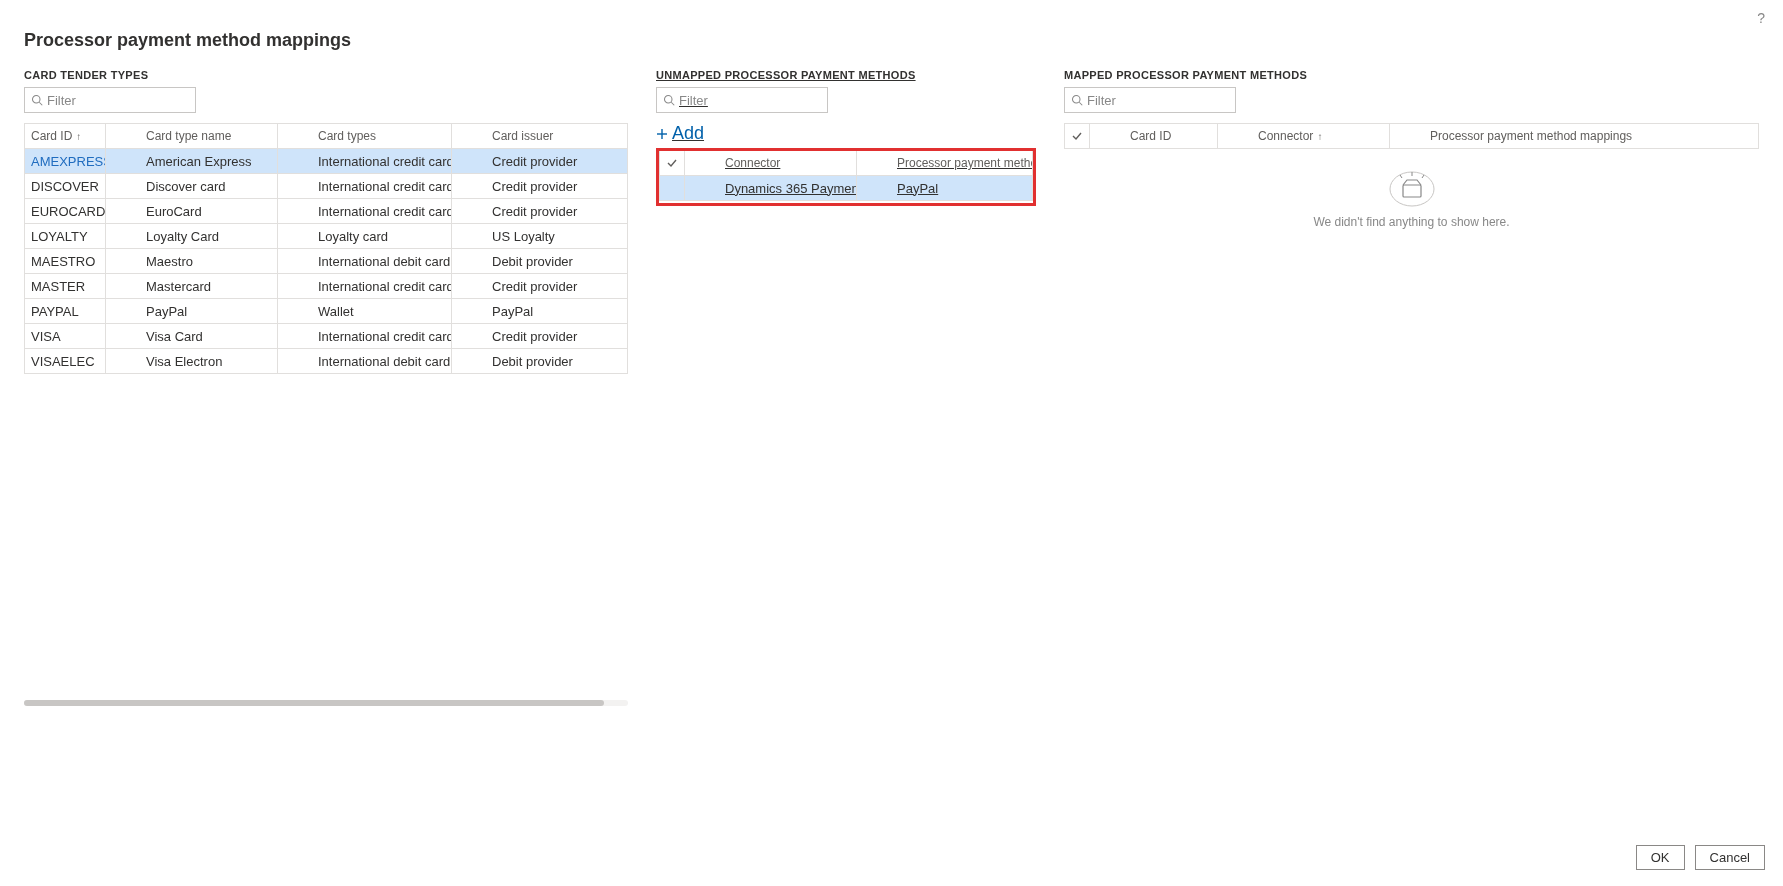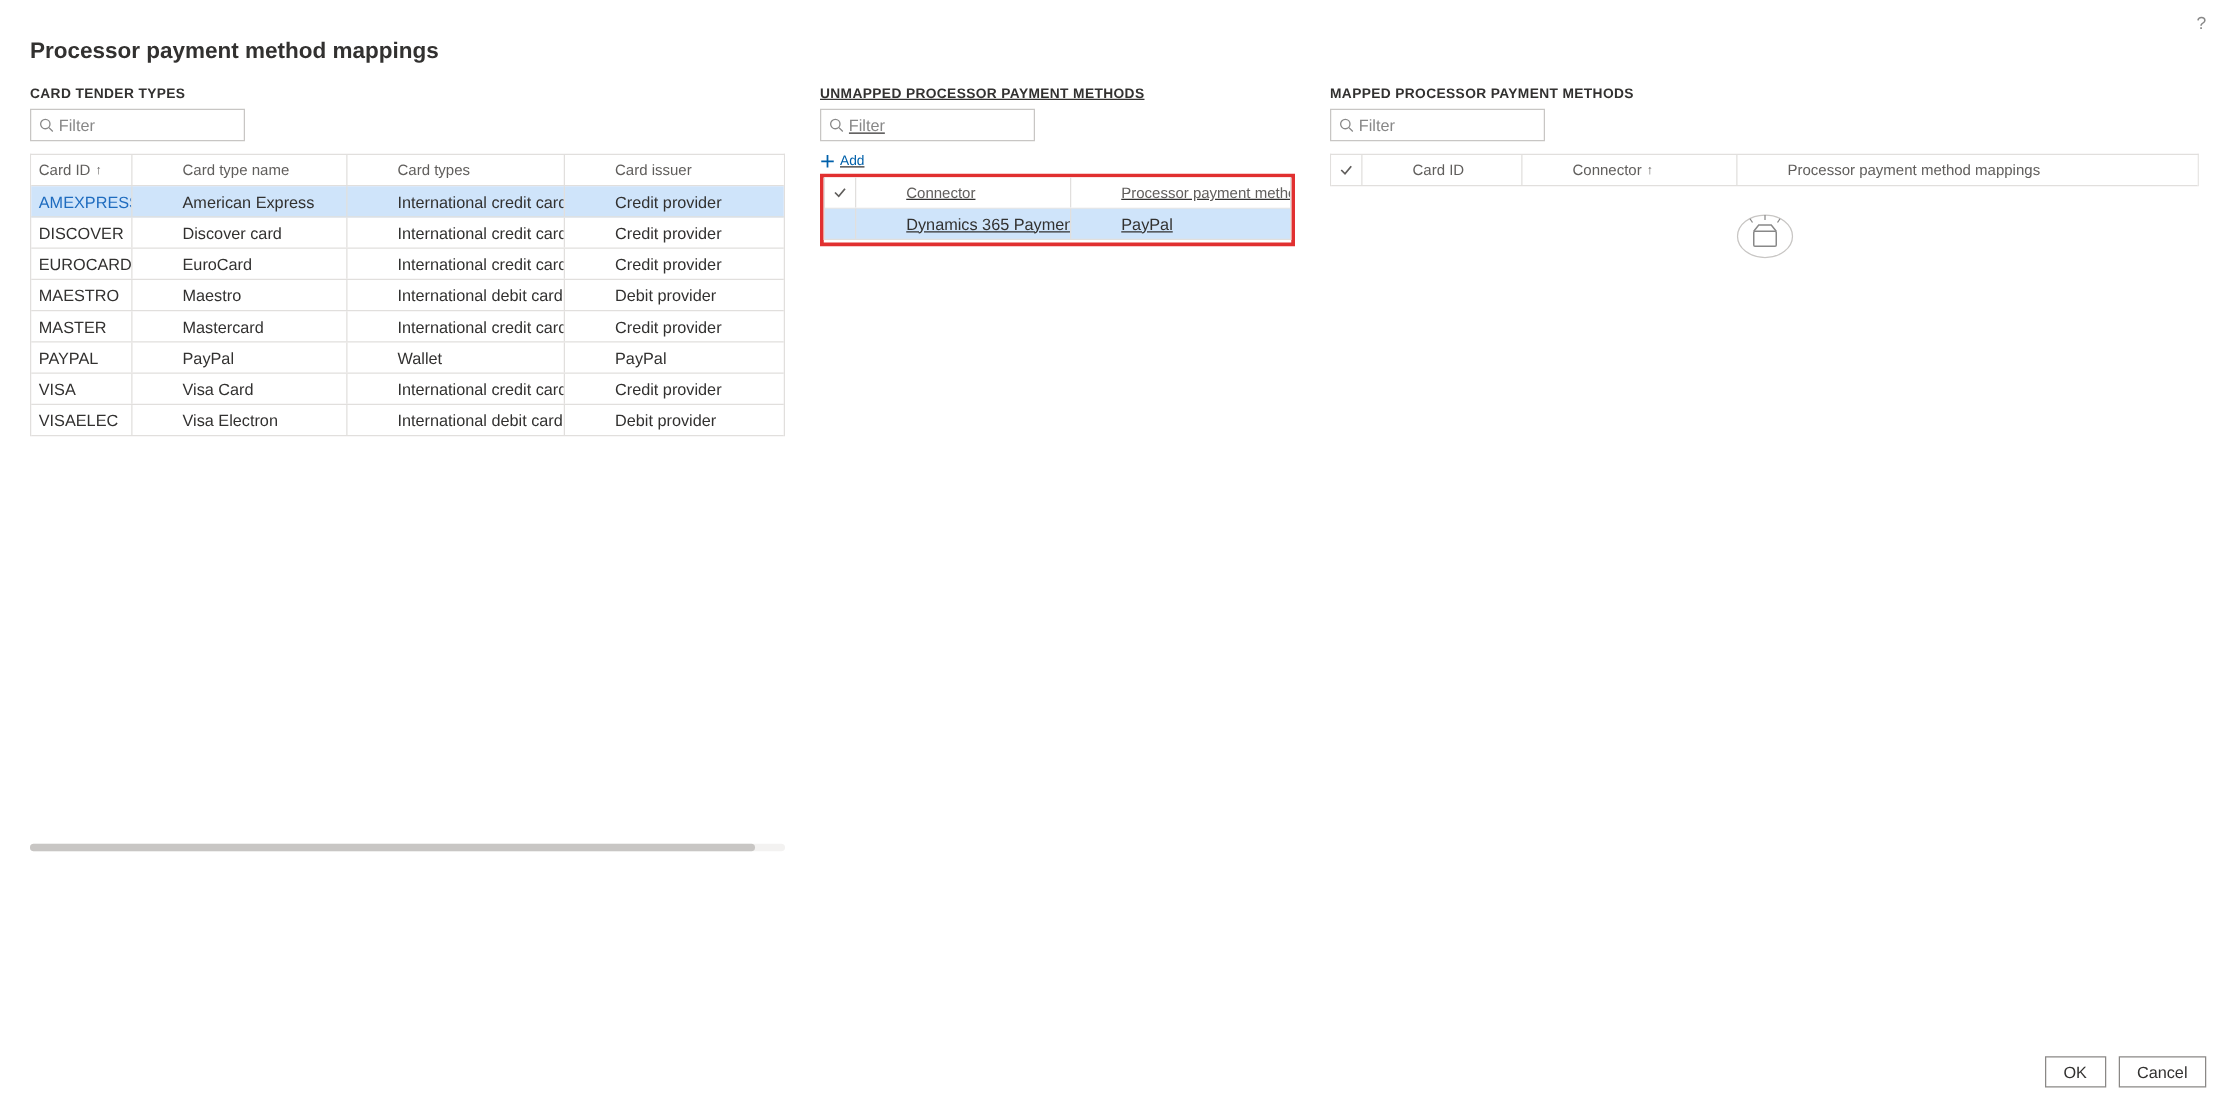--- a/index.html
+++ b/index.html
@@ -69,21 +69,21 @@
       font-size: 13px;
       width: 100%;
       color: #323130;
     }
     .filter-box input::placeholder { color: #888; }
 
     .action-link {
       display: inline-flex;
       align-items: center;
       color: #0060aa;
-      font-size: 11px;
+      font-size: 18px;
       cursor: pointer;
       margin-bottom: 6px;
       gap: 4px;
     }
     .action-link svg { flex: 0 0 auto; }
 
     
     .grid {
       border-top: 1px solid #e1dfdd;
       border-left: 1px solid #e1dfdd;
@@ -240,20 +240,26 @@
               <div class="cell c1">DISCOVER</div>
               <div class="cell c2">Discover card</div>
               <div class="cell c3">International credit card</div>
               <div class="cell c4">Credit provider</div>
             </div>
             <div class="row">
               <div class="cell c1">EUROCARD</div>
               <div class="cell c2">EuroCard</div>
               <div class="cell c3">International credit card</div>
               <div class="cell c4">Credit provider</div>
+            </div>
+            <div class="row">
+              <div class="cell c1">LOYALTY</div>
+              <div class="cell c2">Loyalty Card</div>
+              <div class="cell c3">Loyalty card</div>
+              <div class="cell c4">US Loyalty</div>
             </div>
             <div class="row">
               <div class="cell c1">MAESTRO</div>
               <div class="cell c2">Maestro</div>
               <div class="cell c3">International debit card</div>
               <div class="cell c4">Debit provider</div>
             </div>
             <div class="row">
               <div class="cell c1">MASTER</div>
               <div class="cell c2">Mastercard</div>
@@ -353,20 +359,21 @@
         <div class="empty-icon">
           <svg width="46" height="40" viewBox="0 0 46 40">
             <ellipse cx="23" cy="22" rx="22" ry="17" fill="none" stroke="#c8c6c4" stroke-width="1"></ellipse>
             <rect x="14" y="18" width="18" height="12" rx="1" fill="none" stroke="#888" stroke-width="1.2"></rect>
             <polyline points="14,18 18,13 28,13 32,18" fill="none" stroke="#888" stroke-width="1.2"></polyline>
             <line x1="11" y1="8" x2="13" y2="11" stroke="#888" stroke-width="1"></line>
             <line x1="23" y1="5" x2="23" y2="9" stroke="#888" stroke-width="1"></line>
             <line x1="35" y1="8" x2="33" y2="11" stroke="#888" stroke-width="1"></line>
           </svg>
         </div>
+        <div>We didn't find anything to show here.</div>
       </div>
     </div>
 
   </div>
 </div>
 
 <div class="footer">
   <button class="btn">OK</button>
   <button class="btn">Cancel</button>
 </div>

